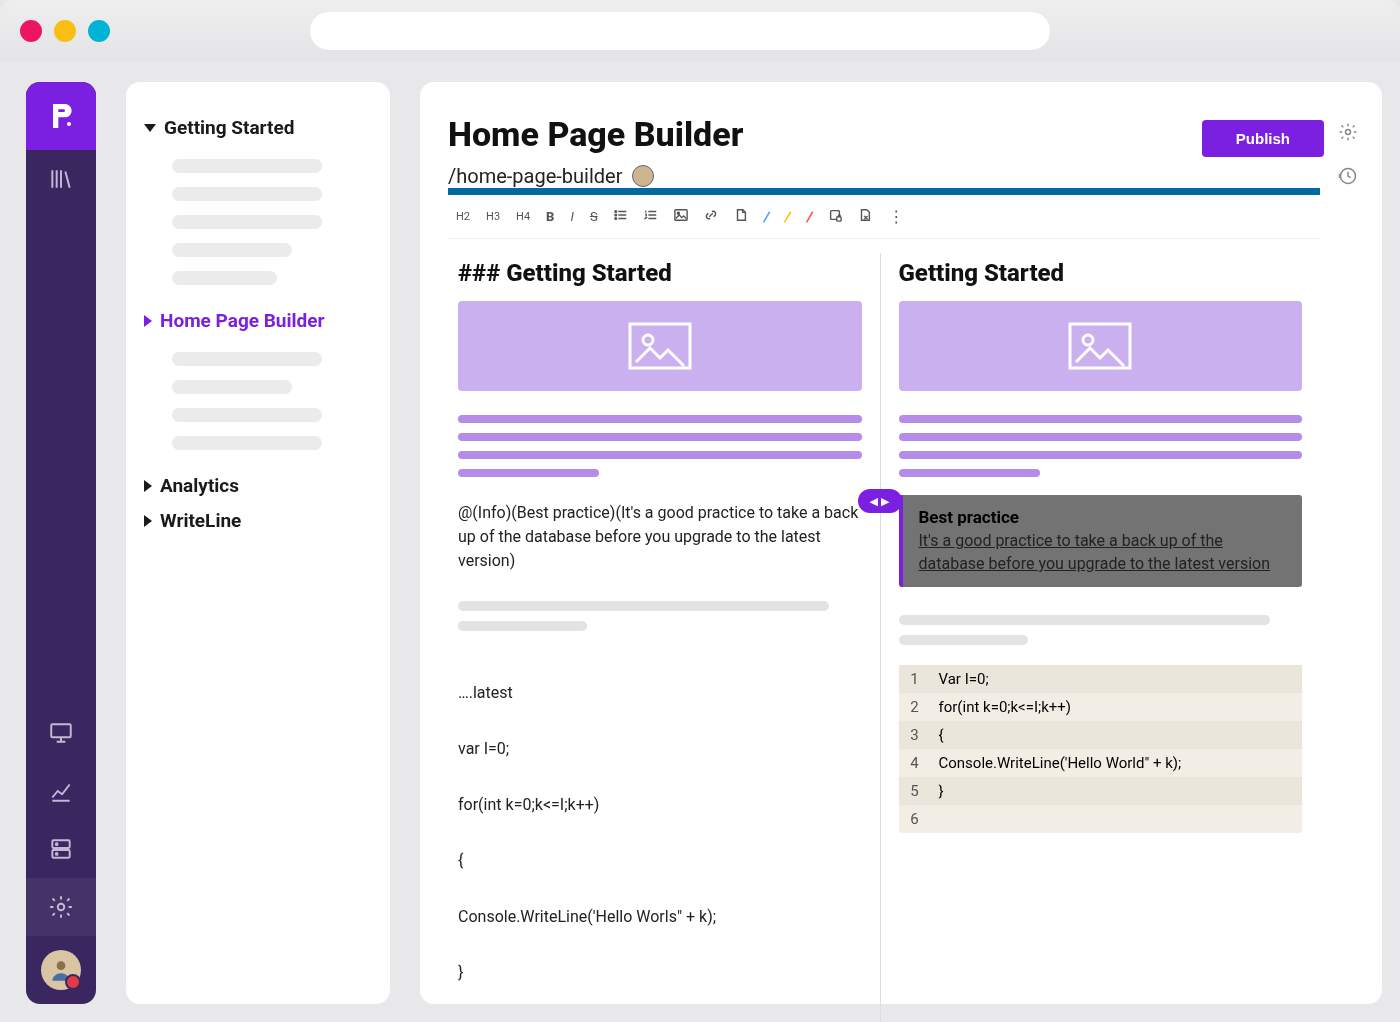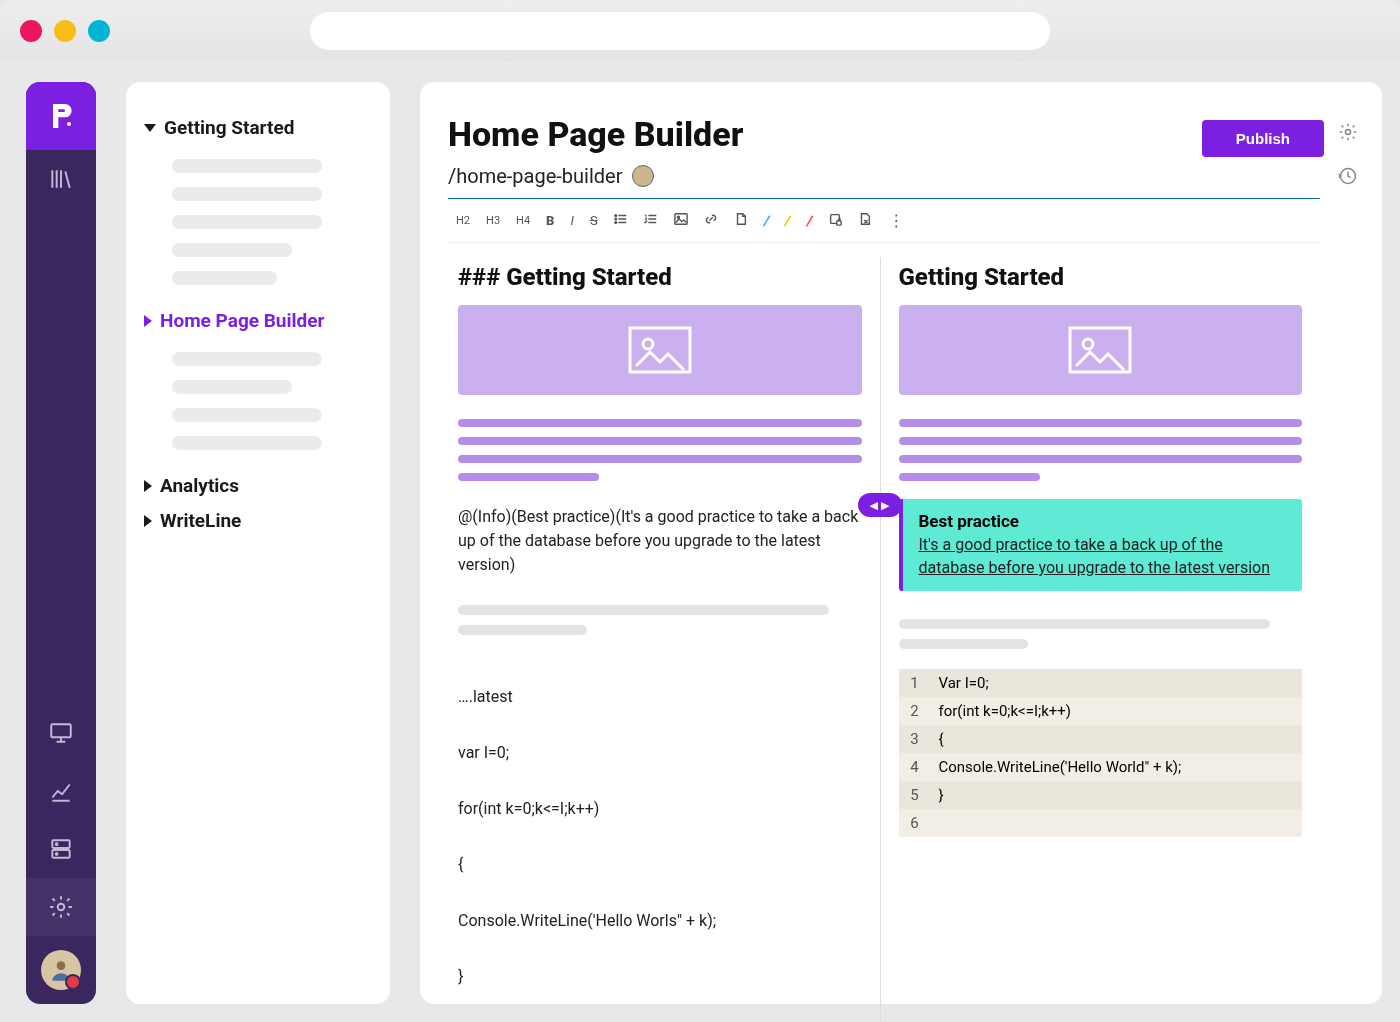--- a/index.html
+++ b/index.html
@@ -155,22 +155,22 @@
   cursor: pointer;
   margin-left: 19px;
 }
 .slug-row {
   display: flex;
   align-items: center;
   gap: 10px;
   font-size: 20px;
   color: #222;
   margin-top: 10px;
-  padding-bottom: 10px;
-  border-bottom: 1px solid #0369a1;
+  padding-bottom: 0;
+  border-bottom: 7px solid #0369a1;
 }
 .slug-avatar {
   width: 22px; height: 22px; border-radius: 50%;
   background: #cdb58f; border: 1.5px solid #666;
 }
 
 
 .toolbar {
   display: flex;
   align-items: center;
@@ -247,21 +247,21 @@
 }
 
 .markup-text {
   font-size: 16px;
   line-height: 1.5;
   color: #222;
   margin-top: 24px;
 }
 
 .callout {
-  background: #5eead4;
+  background: #737373;
   border-left: 4px solid #7b1fe0;
   padding: 12px 16px;
   border-radius: 3px;
   margin-top: 18px;
 }
 .callout-title { font-weight: 700; font-size: 17px; }
 .callout-body { font-size: 16px; line-height: 1.45; color: #222; margin-top: 2px; text-decoration: underline; }
 
 .skel-grey {
   height: 10px;

